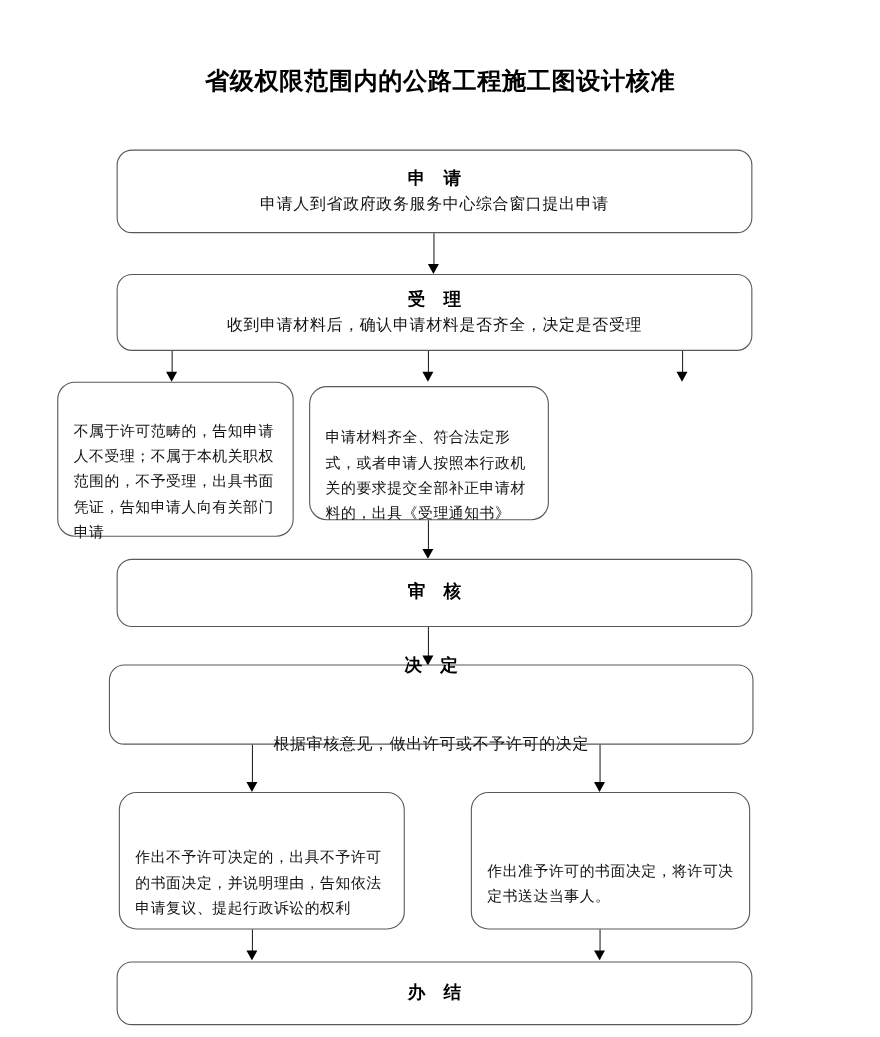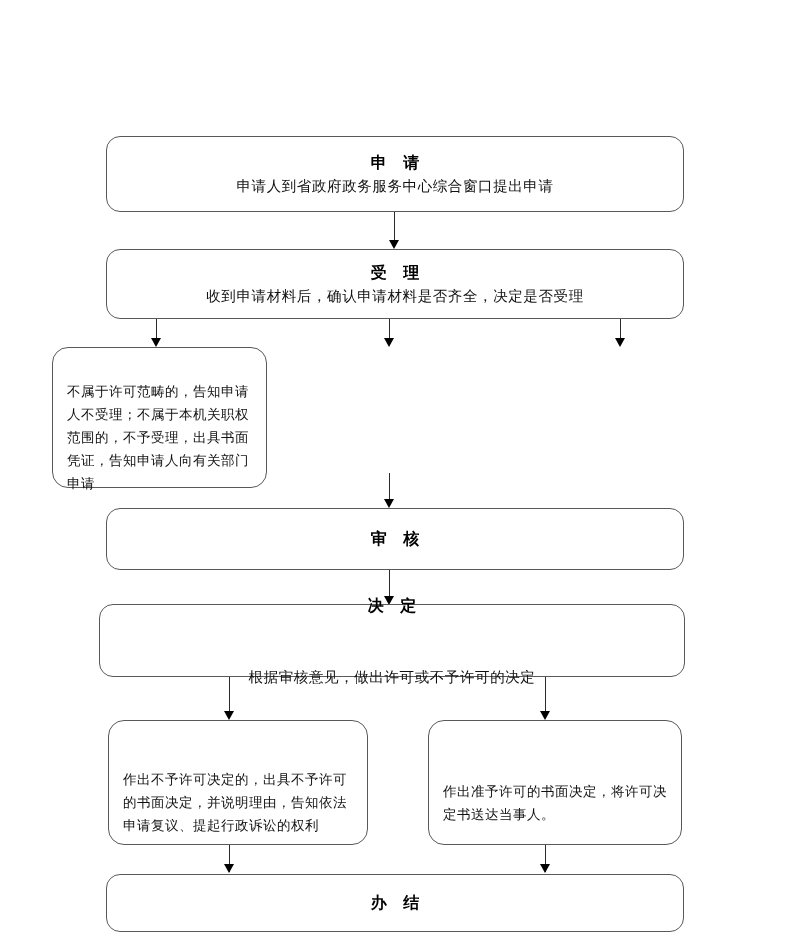--- a/index.html
+++ b/index.html
@@ -90,20 +90,21 @@
     border-left: 5.5px solid transparent;
     border-right: 5.5px solid transparent;
     border-top: 9px solid #000000;
   }
 </style>
 </head>
 <body>
 
 <div id="page">
 
+  <div id="chart-title">省级权限范围内的公路工程施工图设计核准</div>
 
   <div class="node terminal" style="left:106px; top:136px; width:578px; height:76px;">
     <div class="heading">申  请</div>
     <div class="body">申请人到省政府政务服务中心综合窗口提出申请</div>
   </div>
 
   <div class="conn" style="left:394px; top:212px; height:33px;"></div>
   <div class="arrowhead" style="left:389px; top:240px;"></div>
 
   <div class="node terminal" style="left:106px; top:249px; width:578px; height:70px;">
@@ -117,20 +118,23 @@
   <div class="conn" style="left:389px; top:319px; height:26px;"></div>
   <div class="arrowhead" style="left:384px; top:338px;"></div>
 
   <div class="conn" style="left:620px; top:319px; height:26px;"></div>
   <div class="arrowhead" style="left:615px; top:338px;"></div>
 
   <div class="node branch" style="left:52px; top:347px; width:215px; height:141px;">
     <div class="body">不属于许可范畴的，告知申请人不受理；不属于本机关职权范围的，不予受理，出具书面凭证，告知申请人向有关部门申请</div>
   </div>
 
+  <div class="node branch" style="left:281px; top:351px; width:218px; height:122px;">
+    <div class="body">申请材料齐全、符合法定形式，或者申请人按照本行政机关的要求提交全部补正申请材料的，出具《受理通知书》</div>
+  </div>
 
 
   <div class="conn" style="left:389px; top:473px; height:31px;"></div>
   <div class="arrowhead" style="left:384px; top:499px;"></div>
 
   <div class="node terminal" style="left:106px; top:508px; width:578px; height:62px;">
     <div class="heading">审  核</div>
   </div>
 
   <div class="conn" style="left:389px; top:570px; height:31px;"></div>

